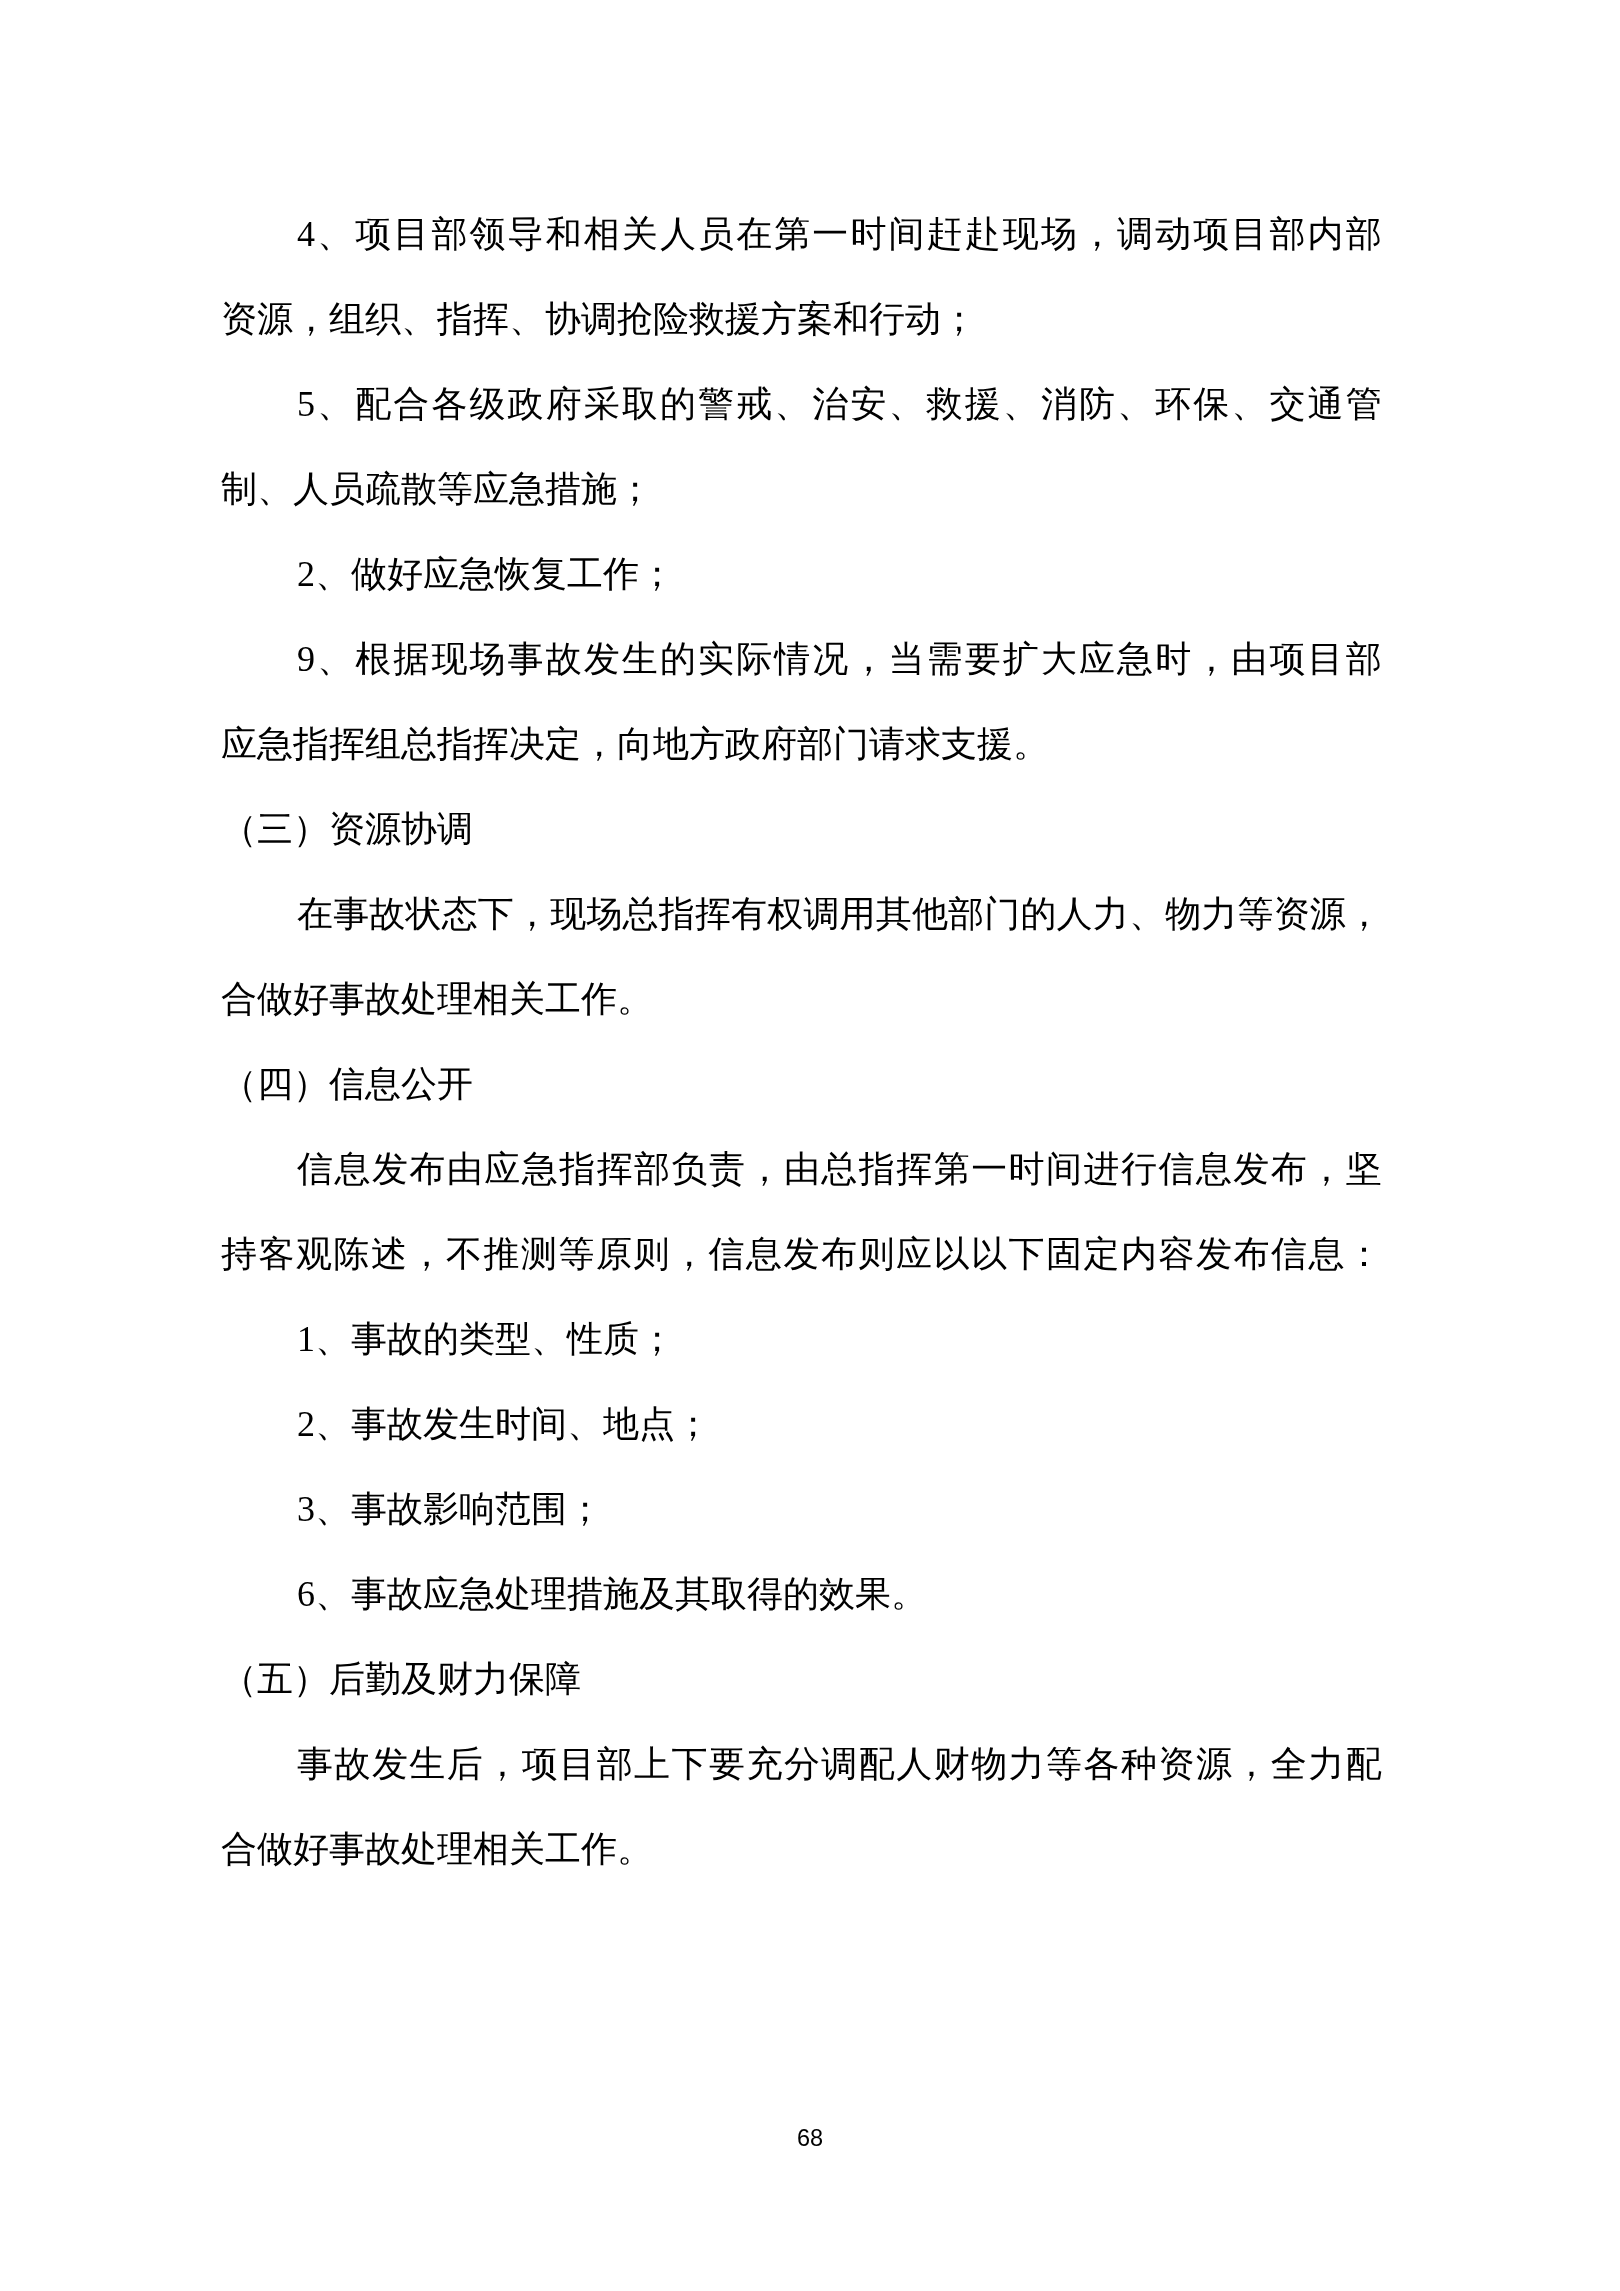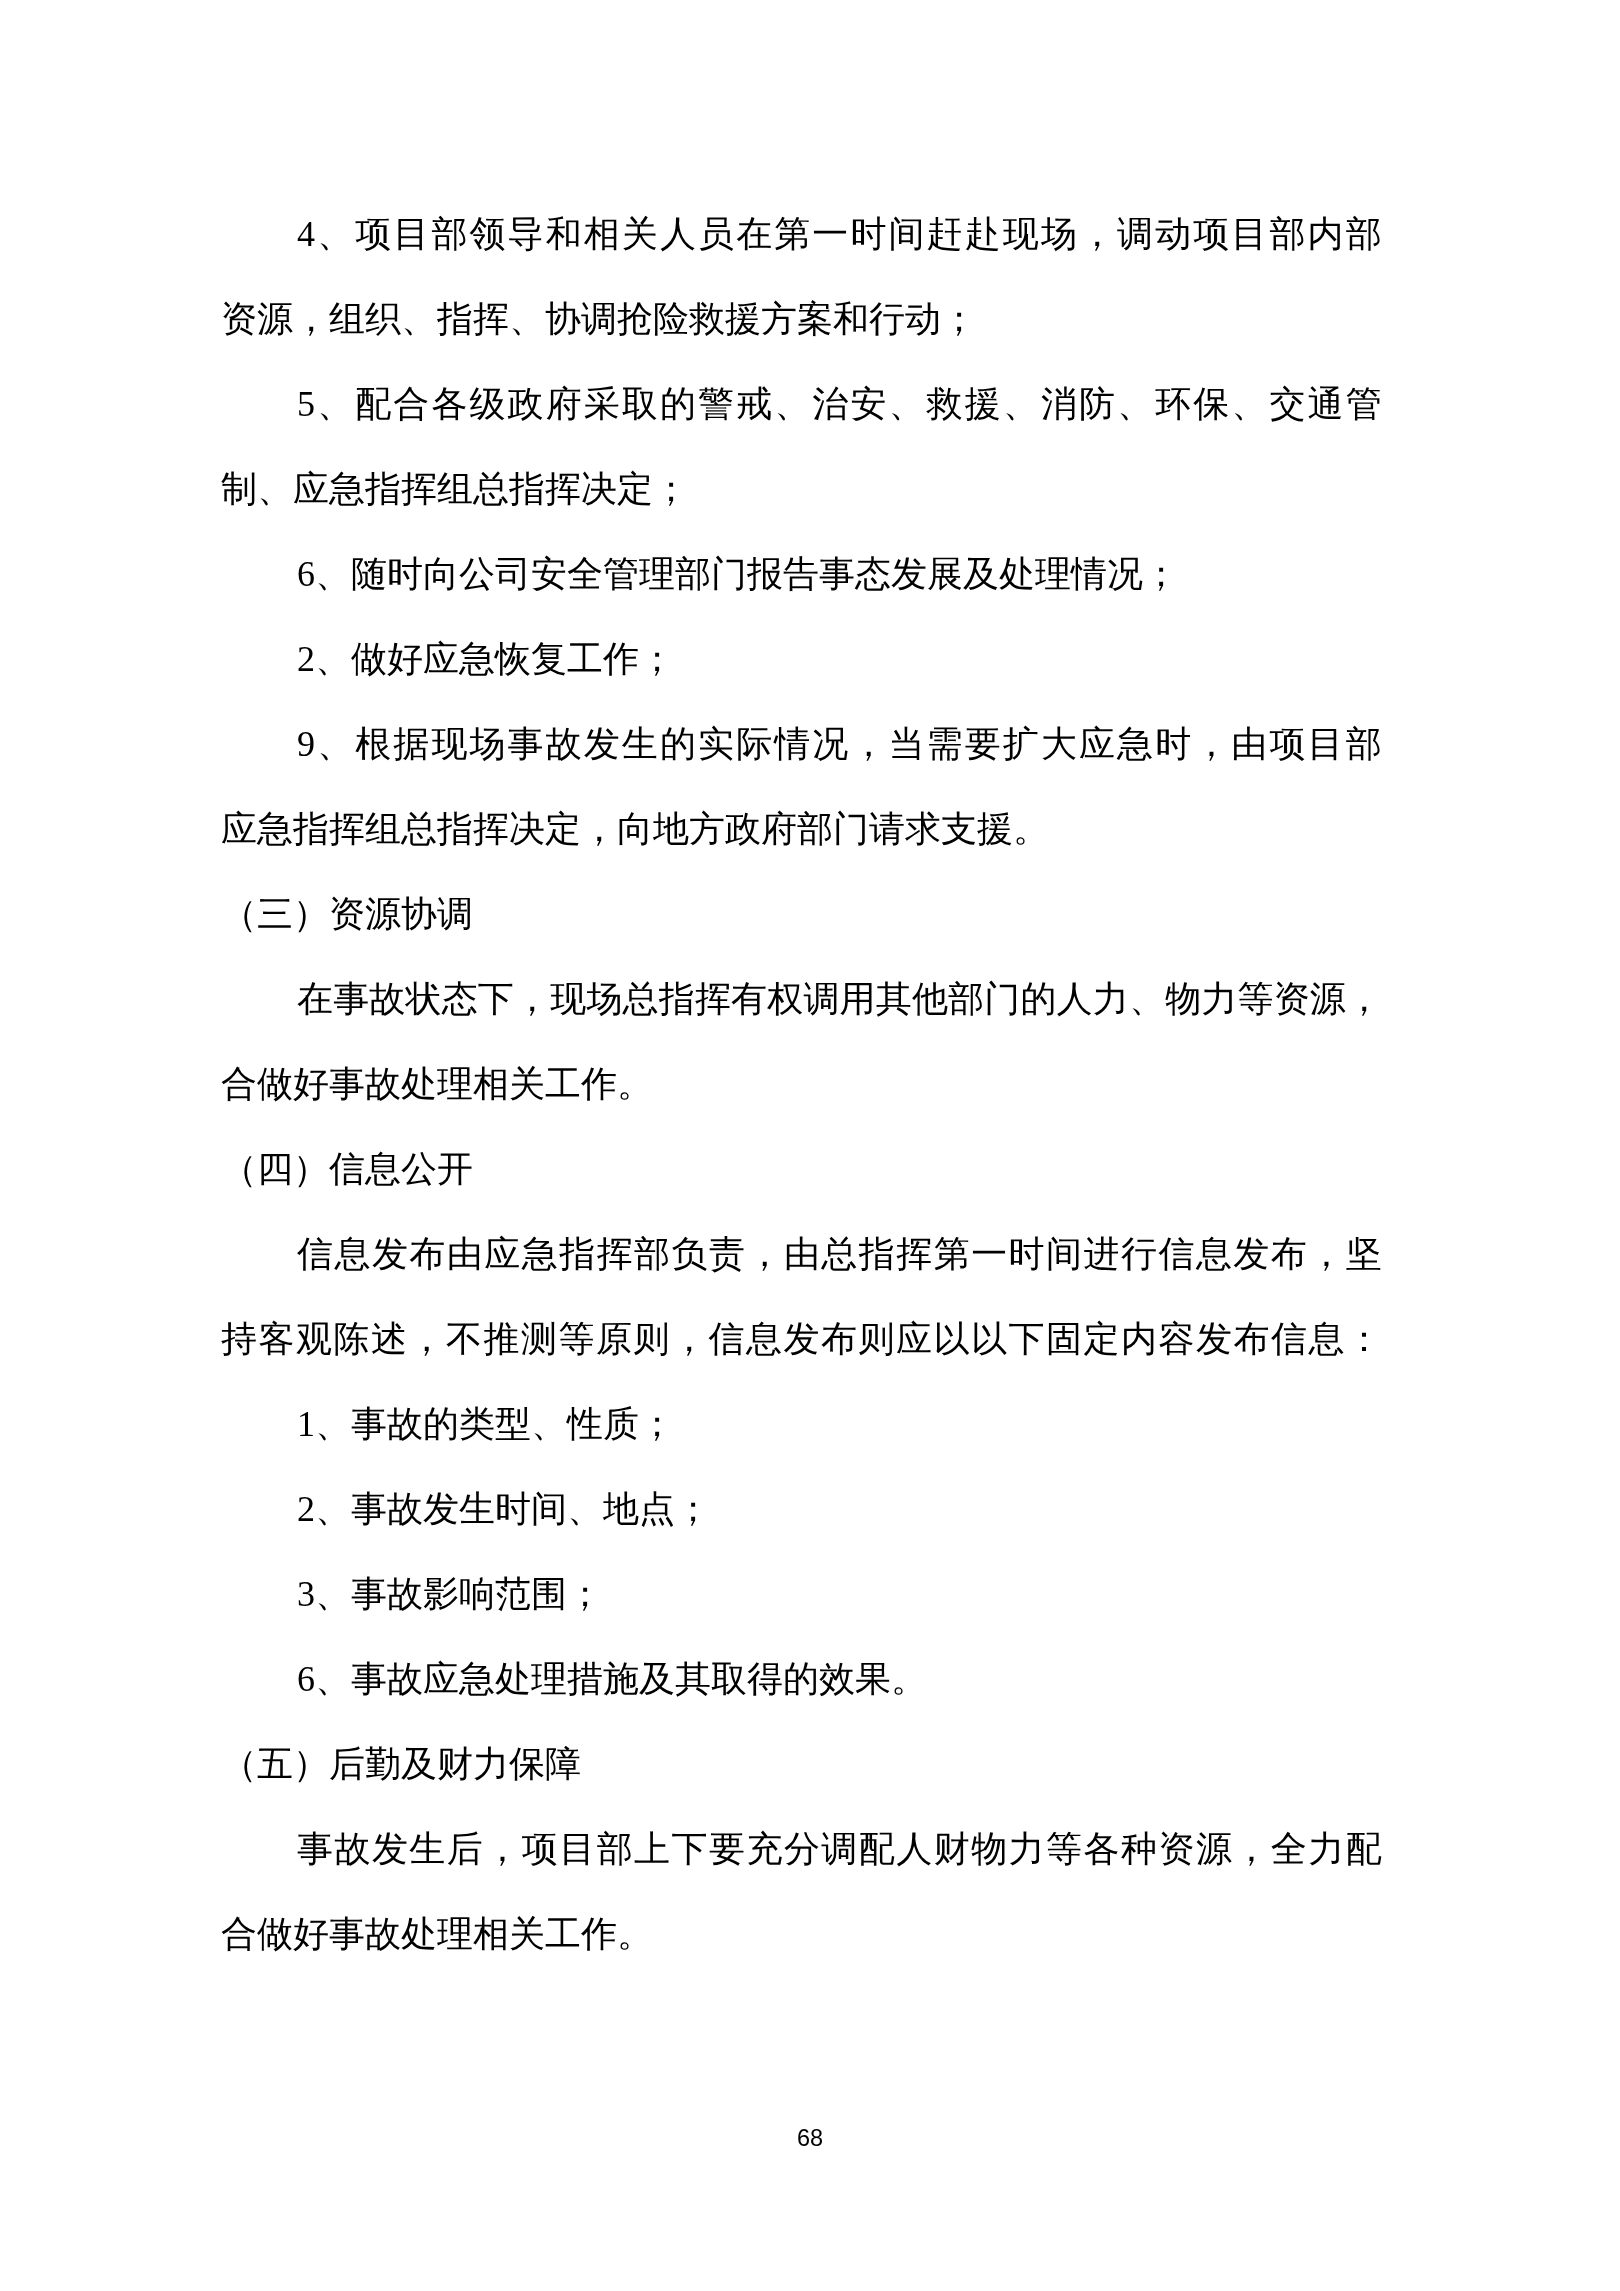--- a/index.html
+++ b/index.html
@@ -114,22 +114,21 @@
         <span>消</span>
         <span>防</span>
         <span>、</span>
         <span>环</span>
         <span>保</span>
         <span>、</span>
         <span>交</span>
         <span>通</span>
         <span>管</span>
       </div>
-      <div class="doc-line">制、应急指挥组总指挥决定；</div>
-      <div class="doc-line indent">6、随时向公司安全管理部门报告事态发展及处理情况；</div>
+      <div class="doc-line">制、人员疏散等应急措施；</div>
       <div class="doc-line indent">2、做好应急恢复工作；</div>
       <div class="doc-line indent full">
         <span>9</span>
         <span>、</span>
         <span>根</span>
         <span>据</span>
         <span>现</span>
         <span>场</span>
         <span>事</span>
         <span>故</span>

